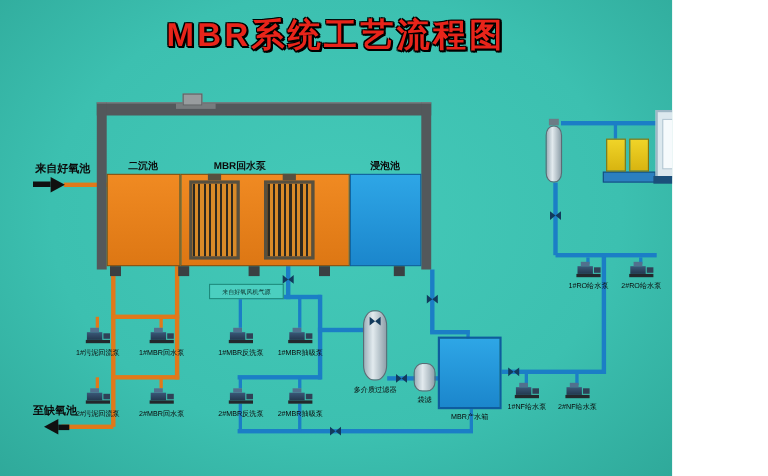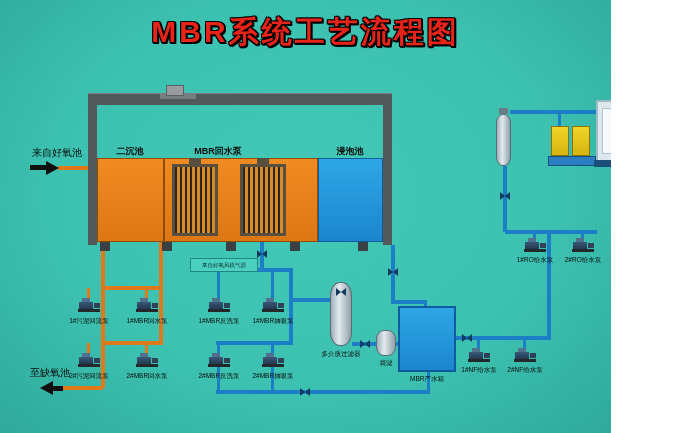--- a/index.html
+++ b/index.html
@@ -1,21 +1,21 @@
 <!DOCTYPE html>
 <html><head>
 <meta charset="utf-8">
 <style>
   html,body{margin:0;padding:0}
   body{font-family:"Liberation Sans",sans-serif}
   #stage{position:relative;width:611px;height:433px;overflow:hidden;
     background:radial-gradient(ellipse at 50% 45%, #44c9b8 0%, #3cc0b0 60%, #2fa99a 100%);}
   .abs{position:absolute}
   .lbl{position:absolute;color:#0b0b0b;white-space:nowrap;transform:translateX(-50%);}
-  .lbl.big{font-size:10px;font-weight:normal;transform:none}
+  .lbl.big{font-size:10px;font-weight:bold;transform:none}
   .lbl.sec{font-size:9px;font-weight:bold}
   .lbl.small{font-size:6.5px}
   .title{position:absolute;left:0;right:0;top:12px;text-align:center;
     font-size:30px;font-weight:bold;letter-spacing:3px;color:#e8241a;
     text-shadow:2px 2px 0 #000,-1px -1px 0 #000,1px -1px 0 #000,-1px 1px 0 #000,2px 0 0 #000,0 2px 0 #000;}
   .pipe{position:absolute;background:#1b7ec6}
   .pipe.o{background:#e0791a}
   .frame{position:absolute;background:#53585b;box-shadow:inset 0 1px 0 #7c8184}
   .leg{position:absolute;width:10px;height:9px;background:#3a4043}
   .tank-orange{position:absolute;background:linear-gradient(#f08a22,#dd7714);border:1px solid #8f4c07;box-sizing:border-box}

